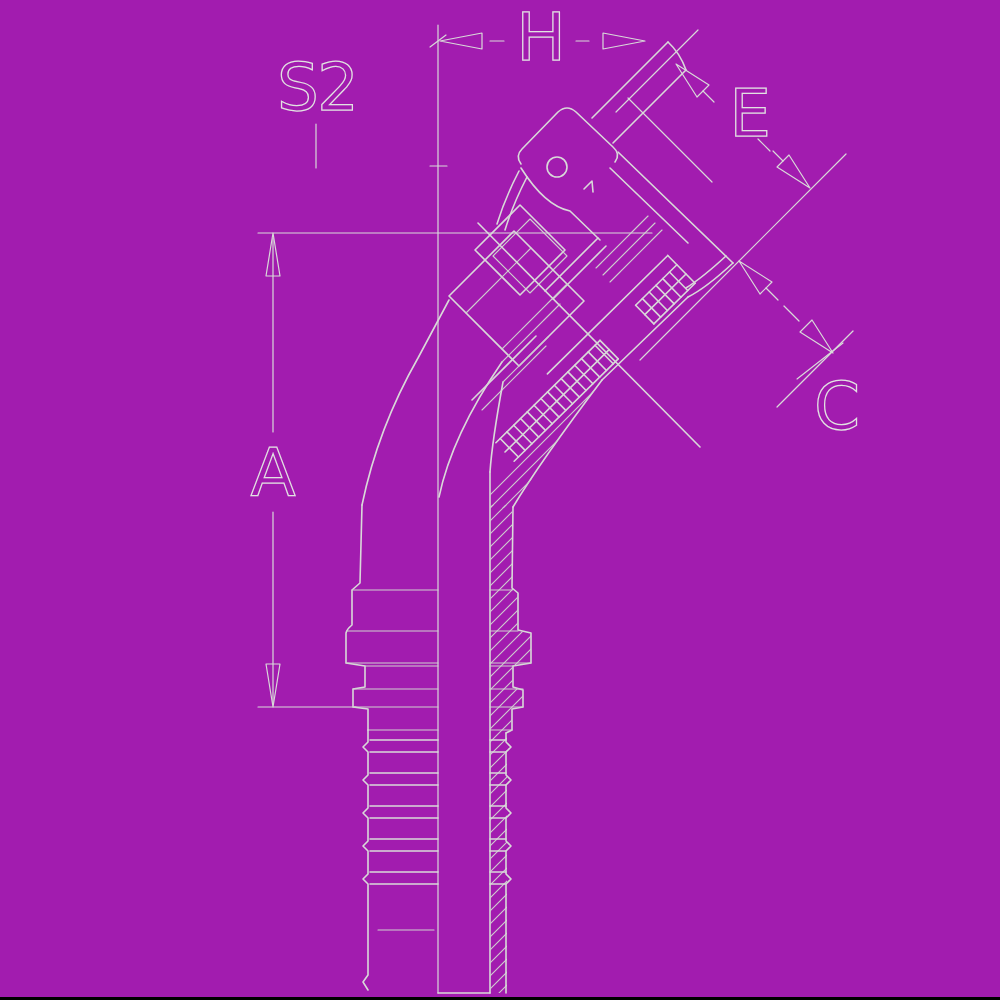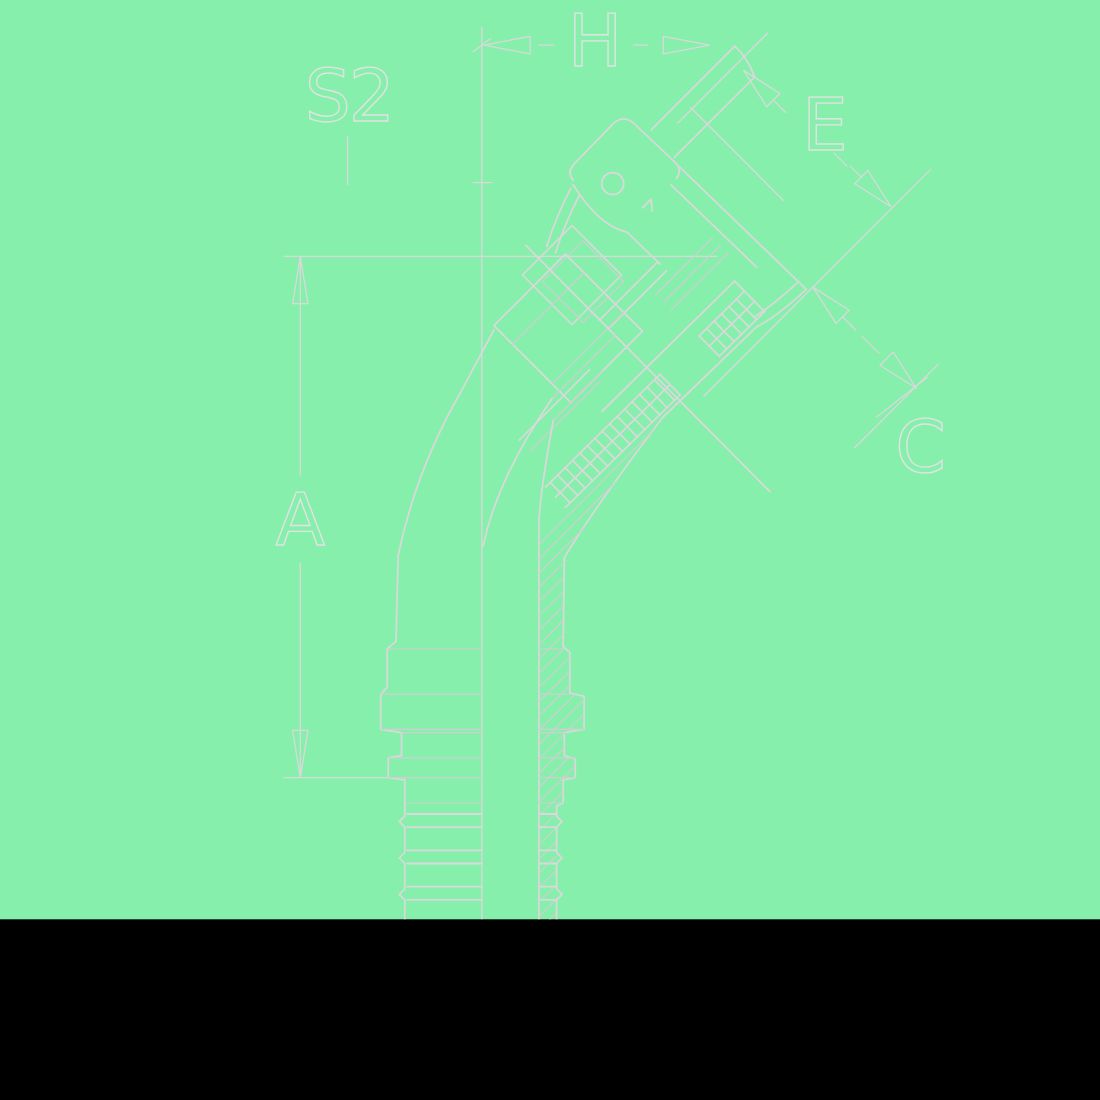--- a/index.html
+++ b/index.html
@@ -1,16 +1,16 @@
 <!DOCTYPE html>
 <html><head>
 <meta charset="utf-8">
 <style>
   html,body{margin:0;padding:0;background:#000;}
-  .stage{width:1000px;height:836px;background:#86efac;position:relative;overflow:hidden;}
+  .stage{width:1000px;height:997px;background:#a21caf;position:relative;overflow:hidden;}
   svg{display:block;}
   .geo{stroke:#d9d9d9;stroke-width:1.6;fill:none;stroke-linecap:round;stroke-linejoin:round;}
   .thin{stroke:#cfcfcf;stroke-width:1.1;fill:none;stroke-linecap:round;}
   .dim{stroke:#d9d9d9;stroke-width:1.2;fill:none;stroke-linecap:round;stroke-linejoin:round;}
   .dimlabel{font-family:"DejaVu Sans", sans-serif;font-size:66px;fill:none;
             stroke:#e2e2e2;stroke-width:1.25;letter-spacing:-2px;}
 </style>
 </head>
 <body>
 

